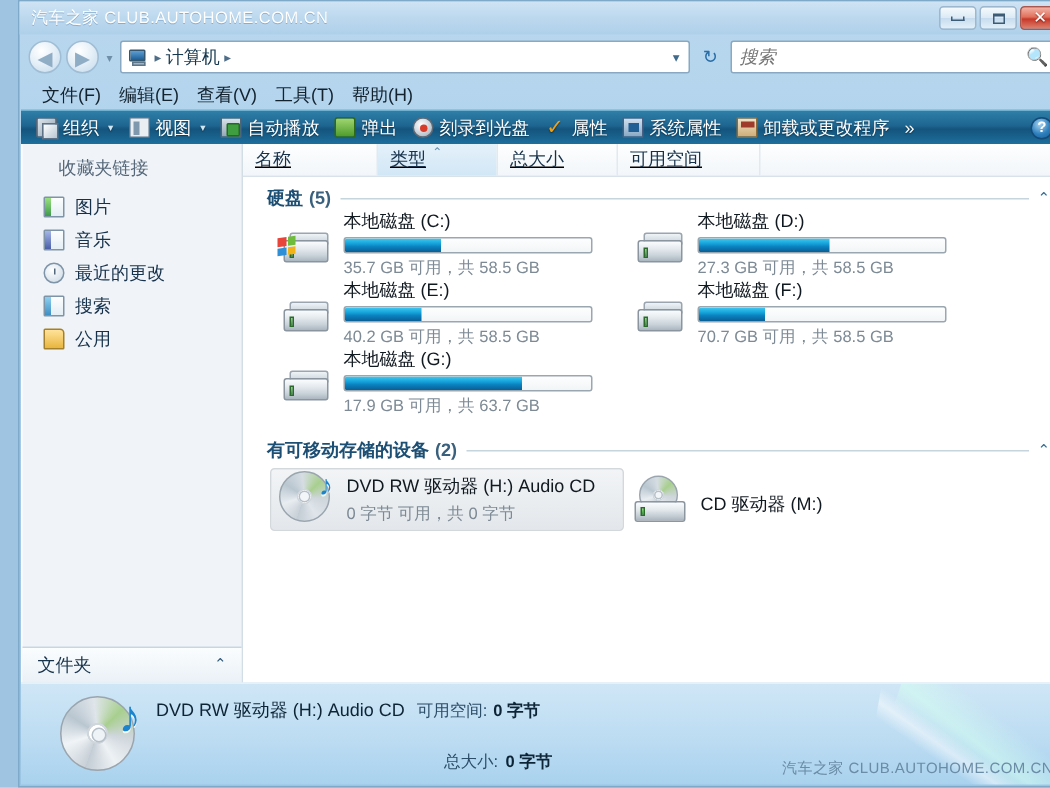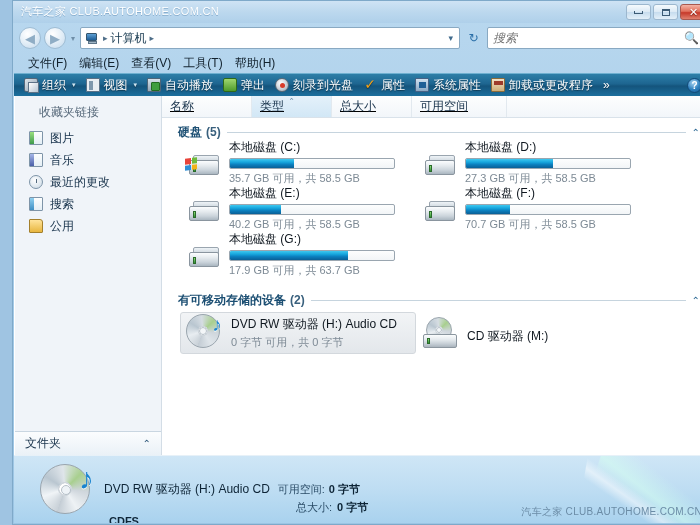--- a/index.html
+++ b/index.html
@@ -319,21 +319,21 @@
     background: #eef3f7; border: 1px solid #b6c0c8;
   }
   #det-icon .note {
     position: absolute; right: -2px; top: 0px; color: #1a84cf; font-size: 30px; line-height: 1;
     text-shadow: 0 1px 0 rgba(255,255,255,.8);
   }
   #det-text { position: relative; z-index: 2; }
   #det-title { color: #0d2436; font-size: 12px; margin-bottom: 2px; }
   #det-line1 { display: flex; align-items: baseline; }
   #det-line1 .lbl { margin-left: 8px; margin-top: 30px; }
-  .det-kv { display: flex; justify-content: flex-start; }
+  .det-kv { display: flex; justify-content: flex-start; margin-top: 16px; }
   .det-kv .k { width: 228px; text-align: right; color: #2b4d68; font-size: 11px; }
   .det-kv .v { margin-left: 5px; color: #0d2436; font-size: 11px; font-weight: bold; }
   #det-watermark {
     position: absolute; right: 8px; bottom: 4px; color: #6b8ca6; font-size: 10px;
     letter-spacing: .3px; z-index: 3;
   }
 </style>
 </head>
 <body>
 

